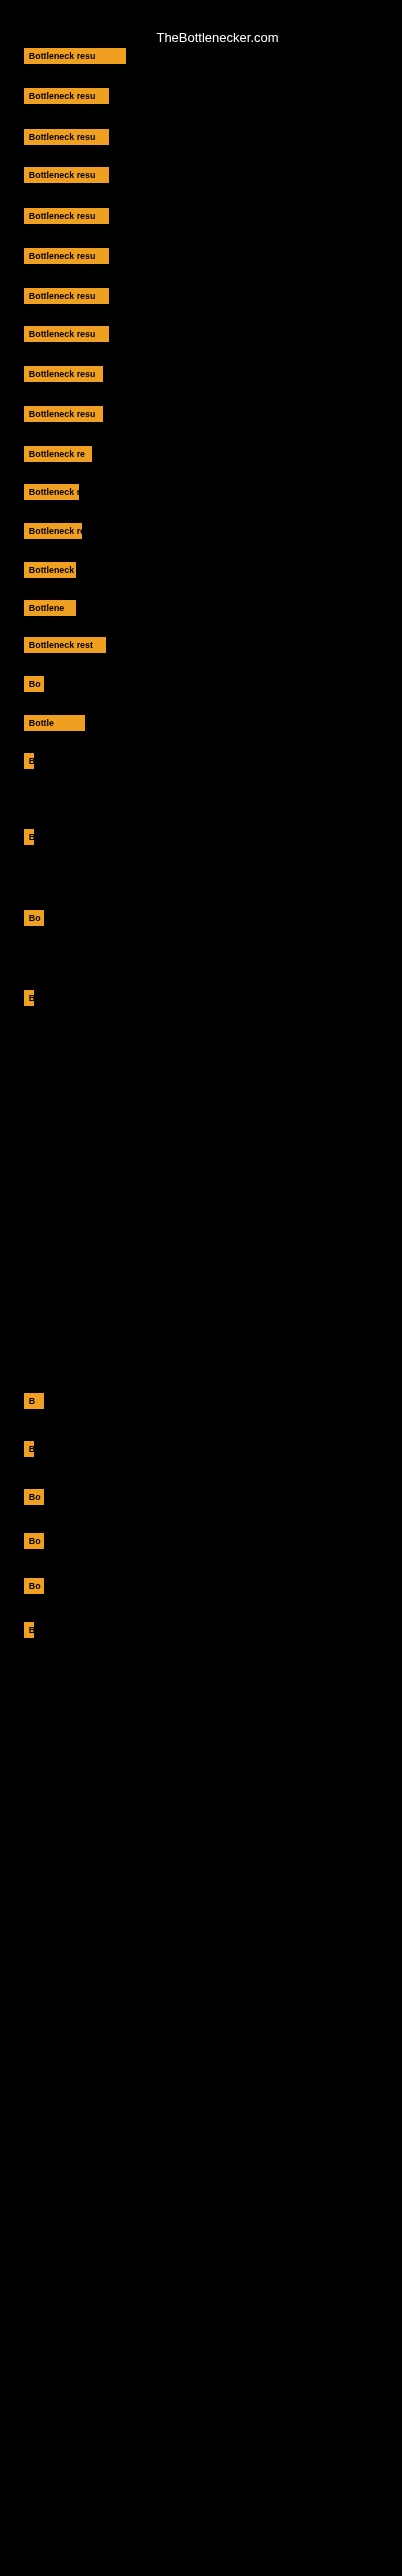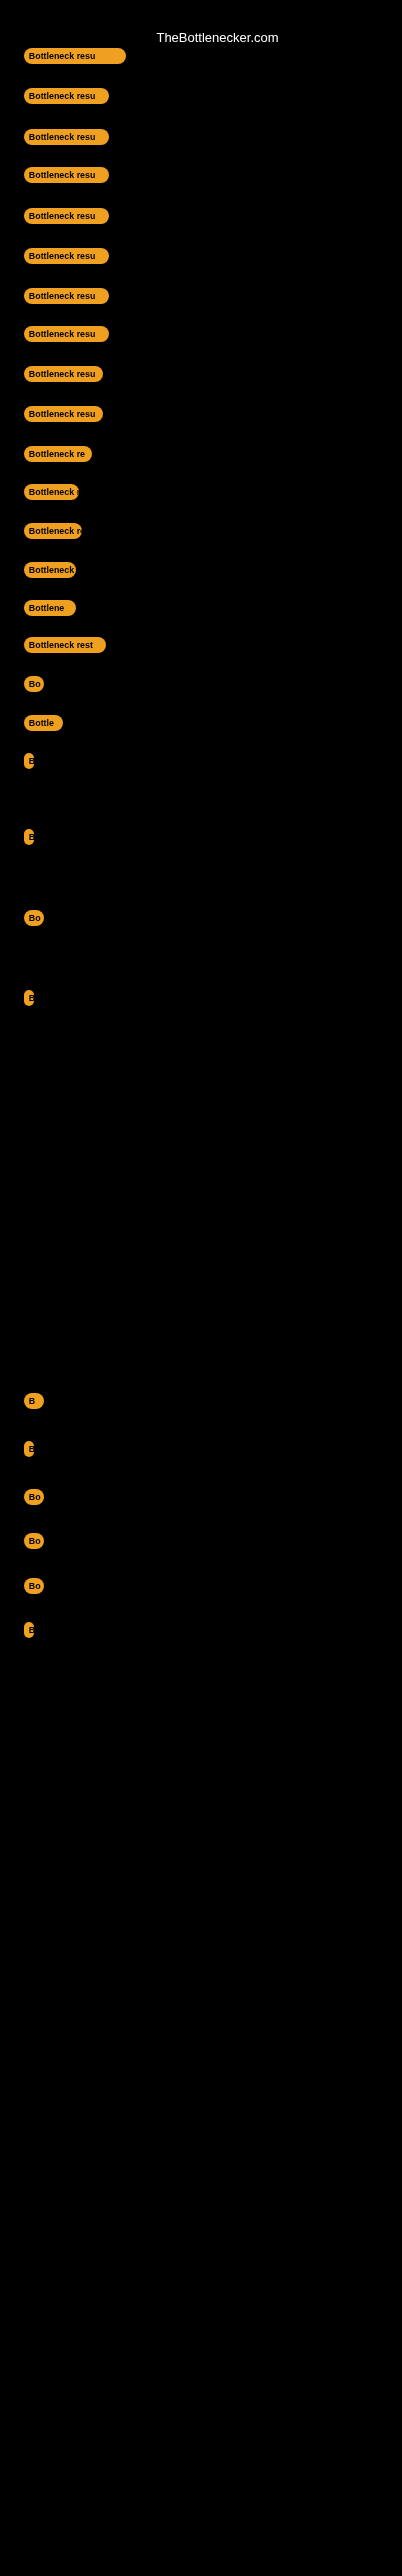--- a/index.html
+++ b/index.html
@@ -24,21 +24,20 @@
     .bottleneck-item {
       position: absolute;
       left: 0;
       background-color: #f0a020;
       color: #000;
       font-size: 8.9px;
       font-weight: bold;
       padding: 3.2px 4.8px;
       white-space: nowrap;
       overflow: hidden;
-      border-radius: 8px;
     }
   </style>
 </head>
 <body>
 
 <div class="site-title">TheBottlenecker.com</div>
 
 <div class="bottleneck-item" style="top: 24px; width: 102px;">Bottleneck resu</div>
 <div class="bottleneck-item" style="top: 64px; width: 85px;">Bottleneck resu</div>
 <div class="bottleneck-item" style="top: 105px; width: 85px;">Bottleneck resu</div>
@@ -49,21 +48,21 @@
 <div class="bottleneck-item" style="top: 302px; width: 85px;">Bottleneck resu</div>
 <div class="bottleneck-item" style="top: 342px; width: 79px;">Bottleneck resu</div>
 <div class="bottleneck-item" style="top: 382px; width: 79px;">Bottleneck resu</div>
 <div class="bottleneck-item" style="top: 422px; width: 68px;">Bottleneck re</div>
 <div class="bottleneck-item" style="top: 460px; width: 55px;">Bottleneck r</div>
 <div class="bottleneck-item" style="top: 499px; width: 58px;">Bottleneck re</div>
 <div class="bottleneck-item" style="top: 538px; width: 52px;">Bottleneck r</div>
 <div class="bottleneck-item" style="top: 576px; width: 52px;">Bottlene</div>
 <div class="bottleneck-item" style="top: 613px; width: 82px;">Bottleneck rest</div>
 <div class="bottleneck-item" style="top: 652px; width: 20px;">Bo</div>
-<div class="bottleneck-item" style="top: 691px; width: 39px;">Bottle</div>
+<div class="bottleneck-item" style="top: 691px; width: 61px;">Bottle</div>
 <div class="bottleneck-item" style="top: 729px; width: 9.7px;">B</div>
 <div class="bottleneck-item" style="top: 805px; width: 9.7px;">B</div>
 <div class="bottleneck-item" style="top: 886px; width: 20px;">Bo</div>
 <div class="bottleneck-item" style="top: 966px; width: 9.7px;">B</div>
 <div class="bottleneck-item" style="top: 1369px; width: 20px;">B</div>
 <div class="bottleneck-item" style="top: 1417px; width: 9.7px;">B</div>
 <div class="bottleneck-item" style="top: 1465px; width: 20px;">Bo</div>
 <div class="bottleneck-item" style="top: 1509px; width: 20px;">Bo</div>
 <div class="bottleneck-item" style="top: 1554px; width: 20px;">Bo</div>
 <div class="bottleneck-item" style="top: 1598px; width: 9.7px;">B</div>

